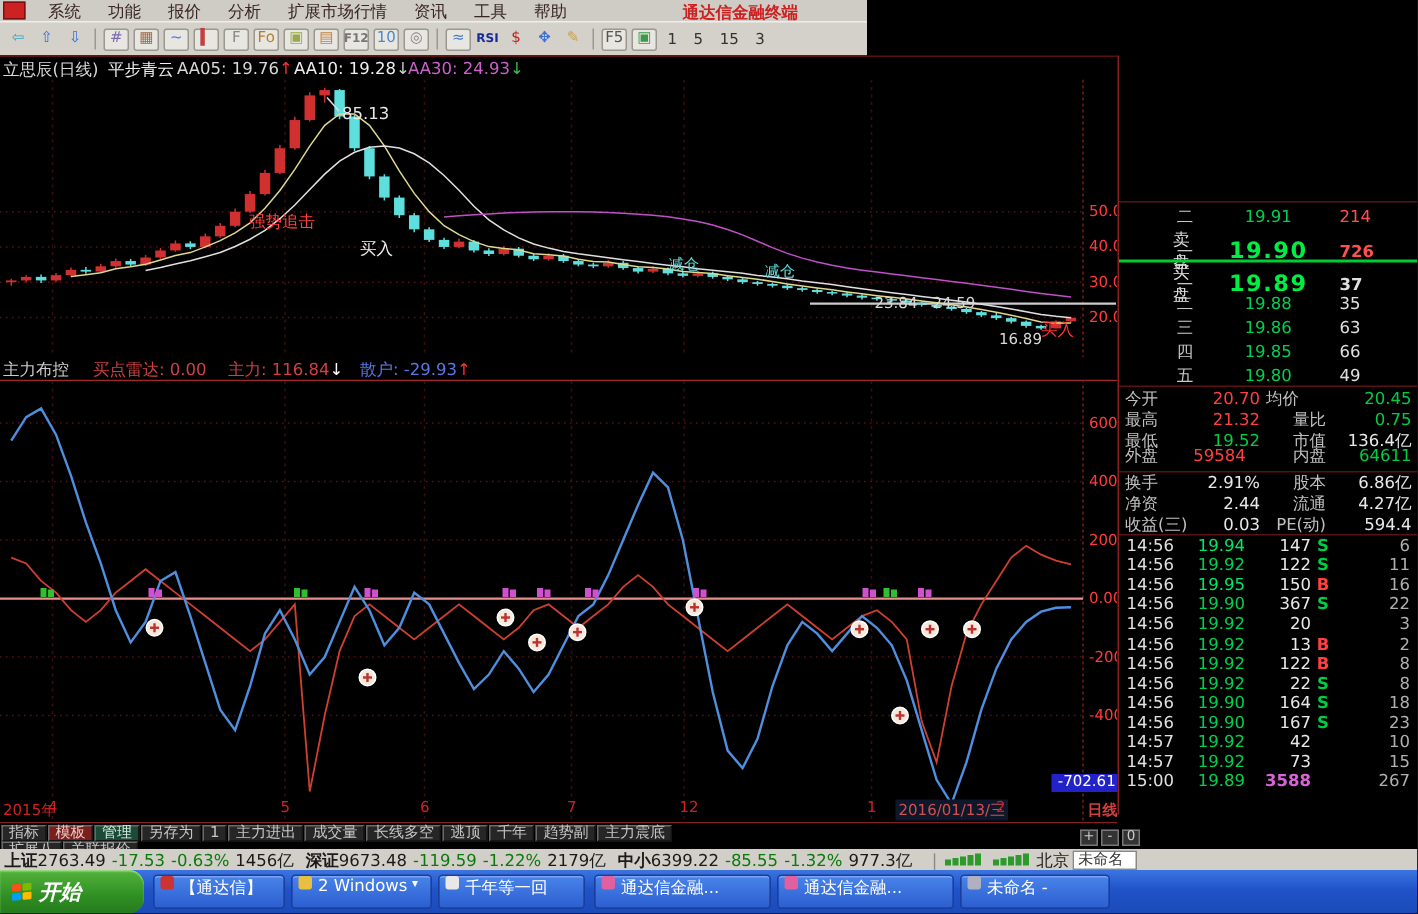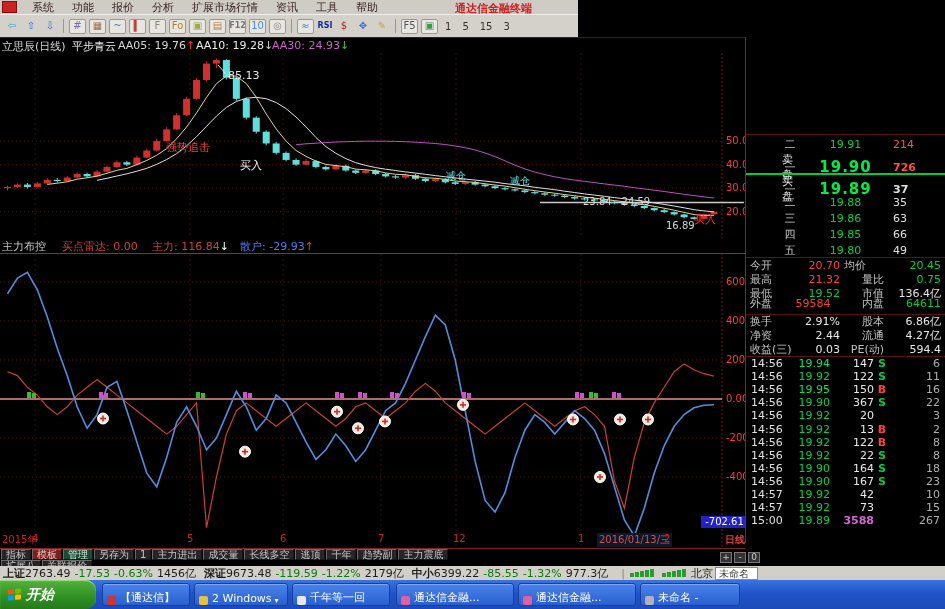--- a/index.html
+++ b/index.html
@@ -83,21 +83,21 @@
              color:#fff;font-weight:bold;font-style:italic;font-size:14px;cursor:pointer;
              box-shadow:inset 0 1px 1px #9fdc8a;}
   .xp-logo{display:inline-grid;grid-template-columns:6px 6px;grid-gap:1px;margin:0 5px 0 8px;transform:skewY(-6deg);}
   .xp-logo i{width:6px;height:5px;border-radius:1px;}
   .xp-logo i:nth-child(1){background:#f65314;}
   .xp-logo i:nth-child(2){background:#7cbb00;}
   .xp-logo i:nth-child(3){background:#00a1f1;}
   .xp-logo i:nth-child(4){background:#ffbb00;}
   .task-btn{position:absolute;top:3px;height:23px;background:linear-gradient(#4a83ea,#2b5fd0);
             border:1px solid #1a3f9a;border-radius:3px;color:#fff;font-size:11px;display:flex;
-            align-items:flex-end;padding:0 4px;box-sizing:border-box;overflow:hidden;white-space:nowrap;
+            align-items:flex-start;padding:0 4px;box-sizing:border-box;overflow:hidden;white-space:nowrap;
             box-shadow:inset 0 1px 0 #7aa4f2;cursor:pointer;}
   .task-ico{display:inline-block;width:9px;height:9px;margin-right:4px;border-radius:2px;flex:none;}
   
   #watermark{position:absolute;left:737px;top:540px;width:208px;height:69px;background:#000;z-index:50;
              color:#fff;text-align:center;}
   .wm1{font-size:29px;font-weight:bold;letter-spacing:2px;line-height:36px;margin-top:2px;}
   .wm2{font-family:"DejaVu Serif",serif;font-size:19px;font-weight:bold;line-height:22px;}
 </style>
 </head>
 <body>

